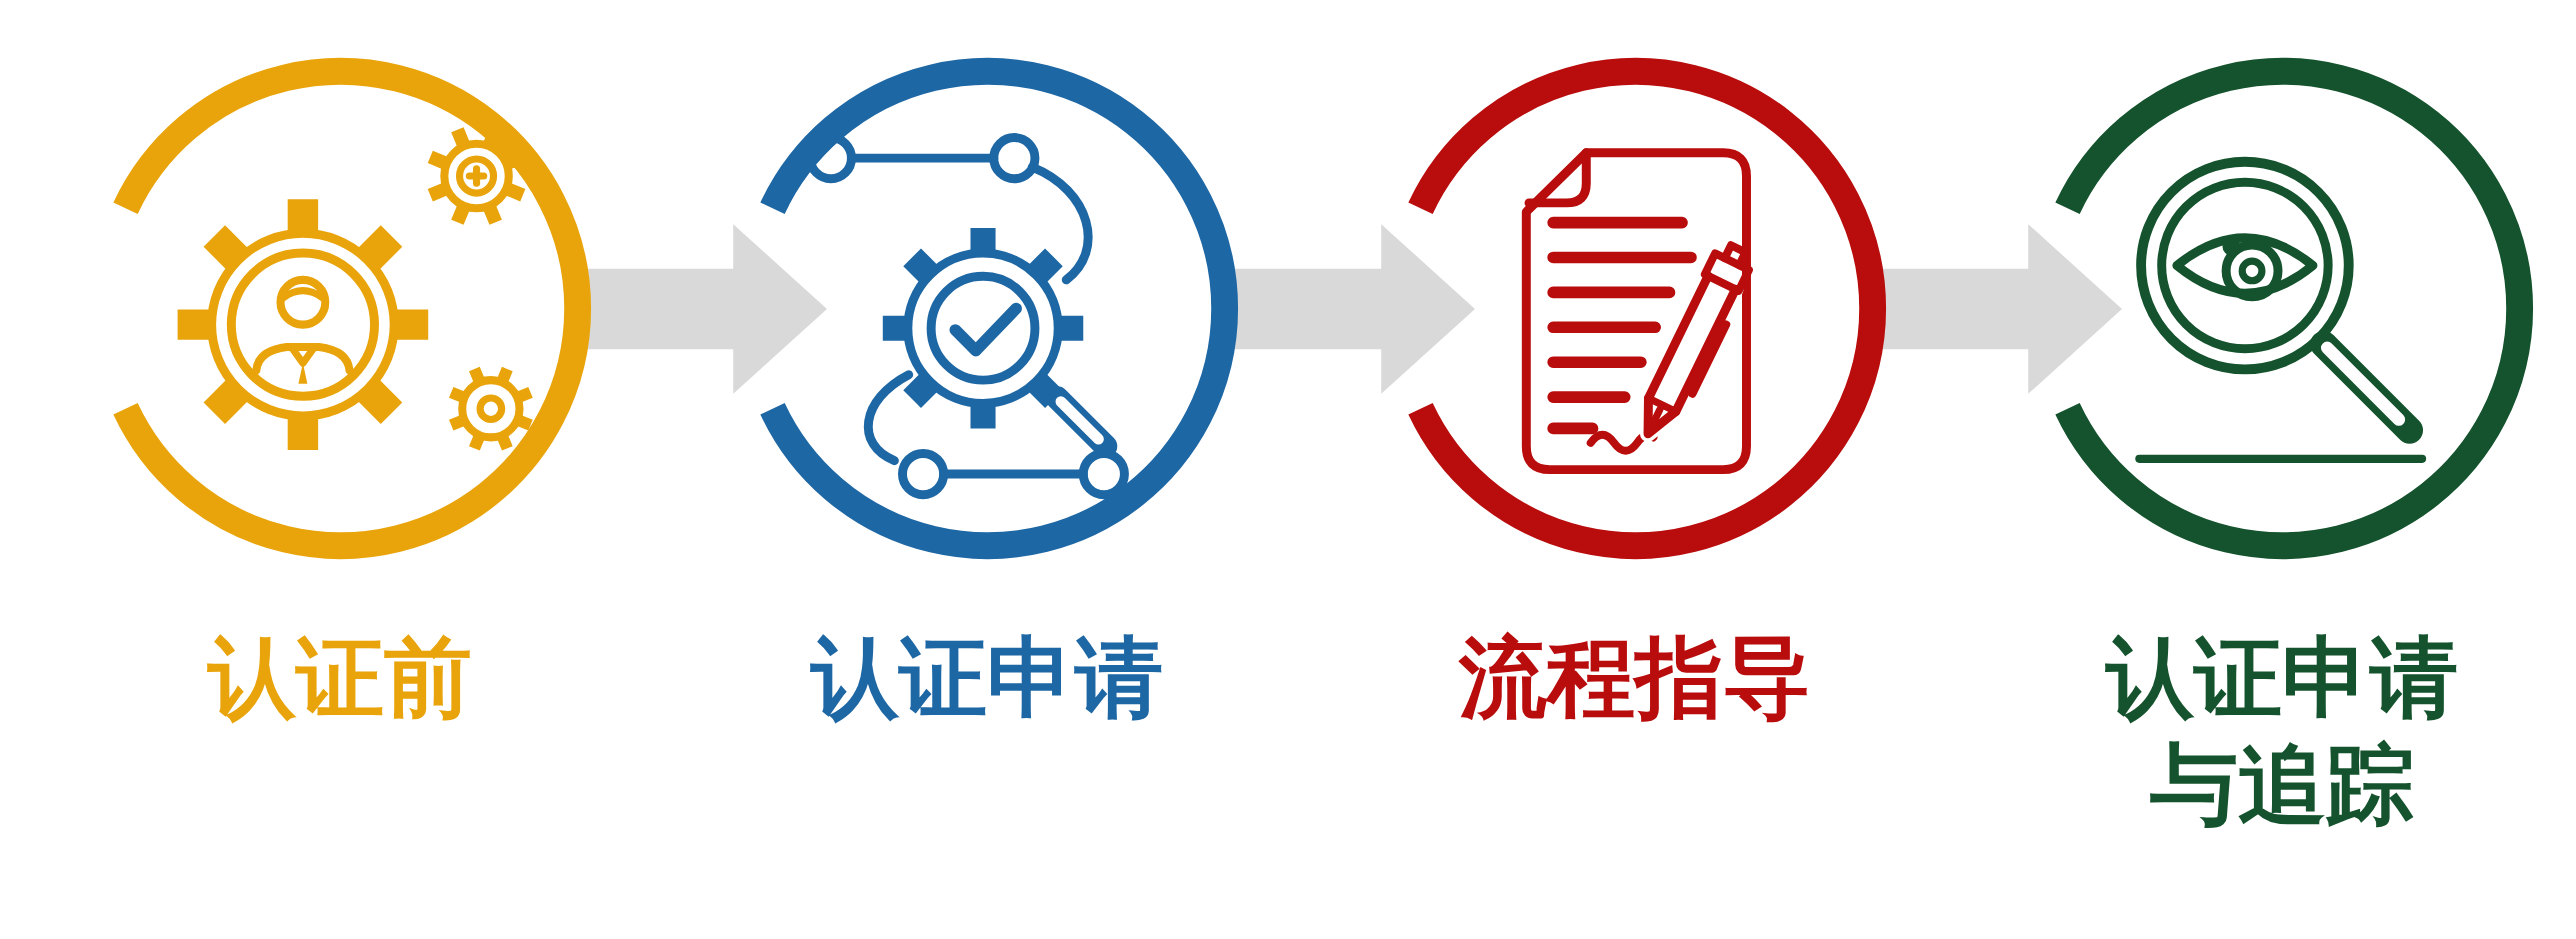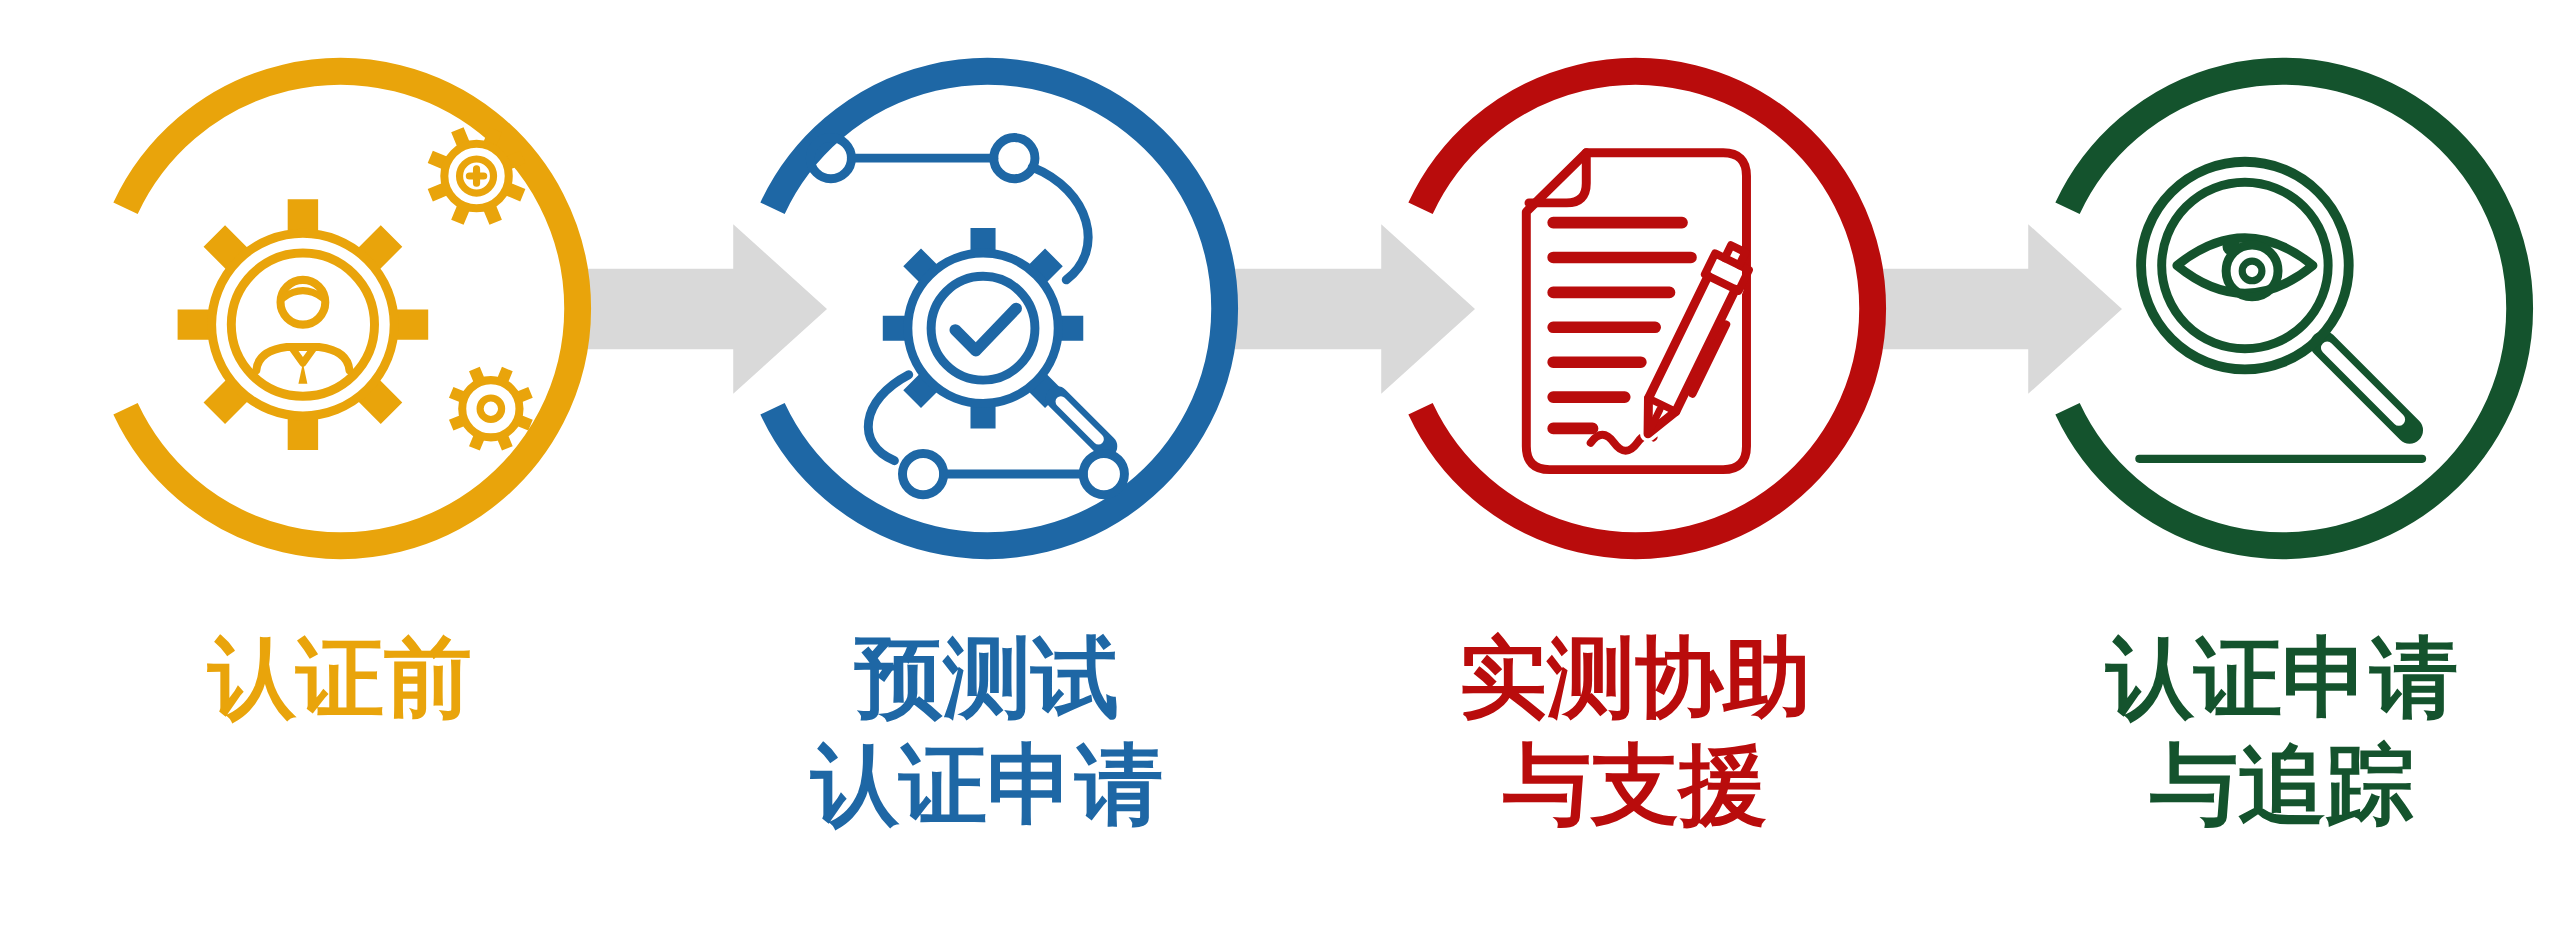--- a/index.html
+++ b/index.html
@@ -70,21 +70,20 @@
         <path stroke-width="13" d="M 264 324 L 287 347 L 332 300"></path>
         <path stroke-width="26" d="M 378 400 L 432 454"></path>
         <path stroke-width="12" stroke="#FFFFFF" d="M 382 404 L 424 446"></path>
         <path d="M 212 374 C 158 402 152 452 196 470"></path>
         <circle cx="228" cy="485" r="23"></circle>
         <circle cx="430" cy="485" r="23"></circle>
         <path d="M 251 485 H 407"></path>
       </g>
     </svg>
     <div class="label">
-      <div>预测试</div>
       <div>认证申请</div>
     </div>
   </div>
 
   <div class="step step-3" style="color: rgb(185, 12, 12);">
     <svg class="ring-svg" viewBox="0 0 600 600">
       <path class="ring" d="M 59.8 188 A 265 265 0 1 1 59.8 412"></path>
       <g class="icon">
         <path d="M 245 126 H 398 Q 424 126 424 152 V 454 Q 424 480 398 480 H 204 Q 178 480 178 454 V 192 Z"></path>
         <path d="M 245 126 V 160 Q 245 182 223 182 H 181"></path>
@@ -95,22 +94,21 @@
           <path d="M -17 -36 L 0 0 L 17 -36"></path>
           <path stroke-width="8" d="M 0 -8 V -30 M -17 -36 H 17"></path>
           <path d="M -17 -36 V -188 M 17 -36 V -188"></path>
           <path stroke-width="9" d="M -21 -188 H 21 V -214 H -21 Z"></path>
           <path stroke-width="9" d="M -9 -214 V -230 H 9 V -214"></path>
           <path stroke-width="9" d="M 25 -62 V -148"></path>
         </g>
       </g>
     </svg>
     <div class="label">
-      <div>实测协助</div>
-      <div>与支援</div>
+      <div>流程指导</div>
     </div>
   </div>
 
   <div class="step step-4" style="color: #14532d;">
     <svg class="ring-svg" viewBox="0 0 600 600">
       <path class="ring" d="M 59.8 188 A 265 265 0 1 1 59.8 412"></path>
       <g class="icon">
         <path stroke-width="9" d="M 140 468 H 456"></path>
         <path stroke-width="30" d="M 346 340 L 442 436"></path>
         <path stroke-width="14" stroke="#FFFFFF" d="M 350 344 L 430 424"></path>

